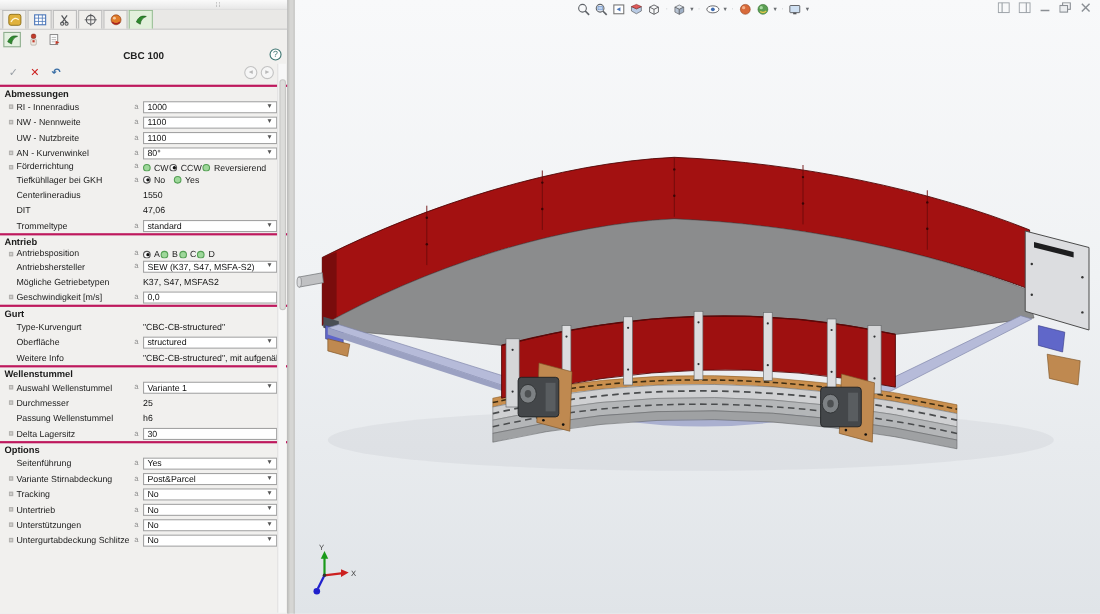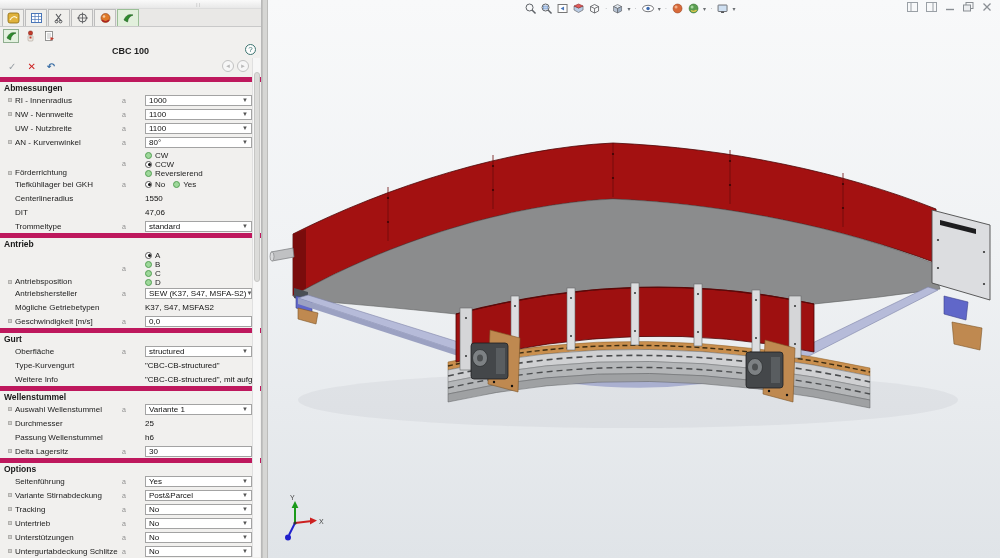--- a/index.html
+++ b/index.html
@@ -18,33 +18,33 @@
   .titlerow{height:15px;position:relative;display:flex;align-items:center;justify-content:center;}
   .title{font-size:9px;font-weight:bold;color:#222;}
   .helpbtn{position:absolute;right:5px;top:1px;width:11px;height:11px;border:1px solid #3c7470;border-radius:50%;color:#3c7470;font-size:8px;line-height:9px;text-align:center;background:#fdfdfd;}
   .actionrow{height:17px;display:flex;align-items:center;padding-left:8px;gap:11px;position:relative;}
   .ok{color:#9aa0a6;font-size:10px;}
   .cancel{color:#cc1f1f;font-size:10px;font-weight:bold;}
   .undo{color:#3a6ea5;font-size:10px;font-weight:bold;}
   .navbtns{position:absolute;right:12px;top:2px;display:flex;gap:3px;}
   .navbtn{width:12px;height:12px;border:1px solid #c2c2c2;border-radius:50%;background:#f6f6f6;color:#b9b9b9;font-size:6px;line-height:10px;text-align:center;}
   .content{padding:2px 0 0 0;}
-  .sec{border-top:5px solid #be185d;}
+  .sec{border-top:2px solid #be185d;}
   .sechdr{font-size:8.5px;font-weight:bold;color:#1a1a1a;padding:1px 0 1px 4px;height:11px;}
   .row{display:flex;height:14px;padding-left:8px;}
   .row.tall{height:auto;align-items:flex-end;padding-top:1px;}
   .lbl{width:114px;font-size:8px;color:#1c1c1c;display:flex;align-items:center;gap:3px;white-space:nowrap;overflow:hidden;flex:none;}
   .lp{width:4px;height:4px;background:#cfcecb;border:1px solid #b2b1ae;flex:none;}
   .lp.none{visibility:hidden;}
-  .ctrl{flex:1;display:flex;align-items:center;gap:18px;padding-right:9px;white-space:nowrap;overflow:hidden;min-width:0;}
+  .ctrl{flex:1;display:flex;align-items:center;gap:3px;padding-right:9px;white-space:nowrap;overflow:hidden;min-width:0;}
   .aico{font-size:7px;color:#8f8f8f;font-style:normal;flex:none;width:5px;}
   .box{flex:1;min-width:0;height:11px;border:1px solid #a3a3a3;background:#fff;font-size:8px;color:#111;display:flex;align-items:center;padding:0 3px;overflow:hidden;}
   .box .arr{margin-left:auto;color:#555;font-size:6px;font-weight:normal;flex:none;}
   .sval{font-size:8px;color:#111;overflow:hidden;white-space:nowrap;}
-  .radios{display:flex;flex-direction:column;gap:1px;padding-top:1px;}
+  .radios{display:flex;gap:1px;padding-top:1px;}
   .ropt{display:flex;align-items:center;gap:3px;height:8px;}
   .rg{display:inline-block;width:7px;height:7px;border-radius:50%;flex:none;position:relative;}
   .rg.g{background:#9ed89a;border:1px solid #55a055;}
   .rg.s{background:#fff;border:1px solid #555;}
   .rg.s::after{content:"";position:absolute;left:1.5px;top:1.5px;width:3px;height:3px;border-radius:50%;background:#101010;}
   .rlab{font-size:8px;color:#1c1c1c;}
   .rinline{display:flex;gap:8px;align-items:center;}
   .pscroll{position:absolute;right:1px;top:58px;width:8px;height:499px;background:#f7f7f7;border-left:1px solid #e0e0e0;}
   .pthumb{position:absolute;left:1px;top:14px;width:6px;height:210px;background:#dcdcda;border:1px solid #c6c6c4;border-radius:3px;}
   
@@ -342,38 +342,38 @@
               </span>
             </span>
         </div>
       </div>
 
       <div class="sec">
         <div class="sechdr">Gurt</div>
         <div class="row">
           <span class="lbl">
               <i class="lp none"></i>
-              <span>Oberfläche</span>
-            </span>
-          <span class="ctrl">
-              <i class="aico">a</i>
-              <span class="box">
-                <span>structured</span>
-                <b class="arr">▼</b>
-              </span>
-            </span>
-        </div>
-        <div class="row">
-          <span class="lbl">
-              <i class="lp none"></i>
               <span>Type-Kurvengurt</span>
             </span>
           <span class="ctrl">
               <i class="aico"></i>
               <span class="sval">"CBC-CB-structured"</span>
+            </span>
+        </div>
+        <div class="row">
+          <span class="lbl">
+              <i class="lp none"></i>
+              <span>Oberfläche</span>
+            </span>
+          <span class="ctrl">
+              <i class="aico">a</i>
+              <span class="box">
+                <span>structured</span>
+                <b class="arr">▼</b>
+              </span>
             </span>
         </div>
         <div class="row">
           <span class="lbl">
               <i class="lp none"></i>
               <span>Weitere Info</span>
             </span>
           <span class="ctrl">
               <i class="aico"></i>
               <span class="sval">"CBC-CB-structured", mit aufgenähter und verklebt</span>

